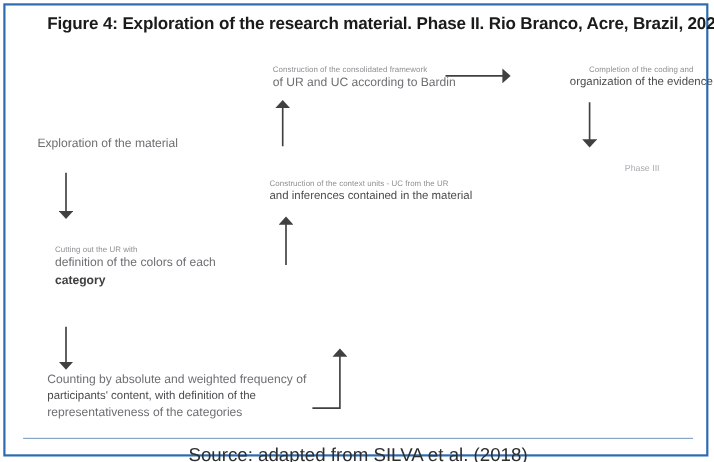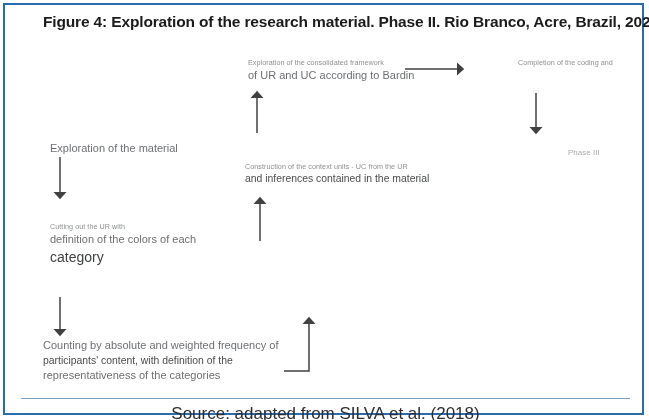--- a/index.html
+++ b/index.html
@@ -52,25 +52,25 @@
   }
   .node .line {
     display: block;
     white-space: nowrap;
   }
 
   
   .t1 { font-size: 7.2px; color: #8d8f92; letter-spacing: 0.05px; }
   .t2 { font-size: 11px; color: #6d6f72; }
   .t3 { font-size: 10.4px; color: #4a4b4d; }
-  .t4 { font-size: 14px; color: #3f4042; }
+  .t4 { font-size: 11px; color: #3f4042; font-weight: bold; }
 
   .t1, .t2, .t3, .t4 { line-height: 1.42; }
 
-  #node-exploration    { left: 45px;  top: 119px; margin-top: 17px; }
+  #node-exploration    { left: 29px;  top: 119px; }
   #node-cutting        { left: 45px;  top: 217px; }
   #node-counting       { left: 38px;  top: 333px; width: 250px; }
   #node-evaluation     { left: 235px; top: 257px; }
   #node-context-units  { left: 240px; top: 141px; margin-top: 16px; }
   #node-framework      { left: 243px; top: 53px;  }
   #node-completion     { left: 513px; top: 53px; text-align: center;  }
   #node-phase          { left: 563px; top: 143px; }
 
   .t-phase { font-size: 8px; color: #a9abae; }
 
@@ -152,26 +152,27 @@
     <span class="line t2">representativeness of the categories</span>
   </div>
 
 
   <div class="node" id="node-context-units">
     <span class="line t1">Construction of the context units - UC from the UR</span>
     <span class="line t3">and inferences contained in the material</span>
   </div>
 
   <div class="node" id="node-framework">
-    <span class="line t1">Exploration of the consolidated framework</span>
+    <span class="line t1">Construction of the consolidated framework</span>
     <span class="line t2">of UR and UC according to Bardin</span>
   </div>
 
   <div class="node" id="node-completion">
     <span class="line t1">Completion of the coding and</span>
+    <span class="line t3">organization of the evidence</span>
   </div>
 
   <div class="node" id="node-phase">
     <span class="line t-phase">Phase III</span>
   </div>
 
   <div id="source-rule"></div>
   <div id="source-note">Source: adapted from SILVA et al. (2018)</div>
 
 </div>

